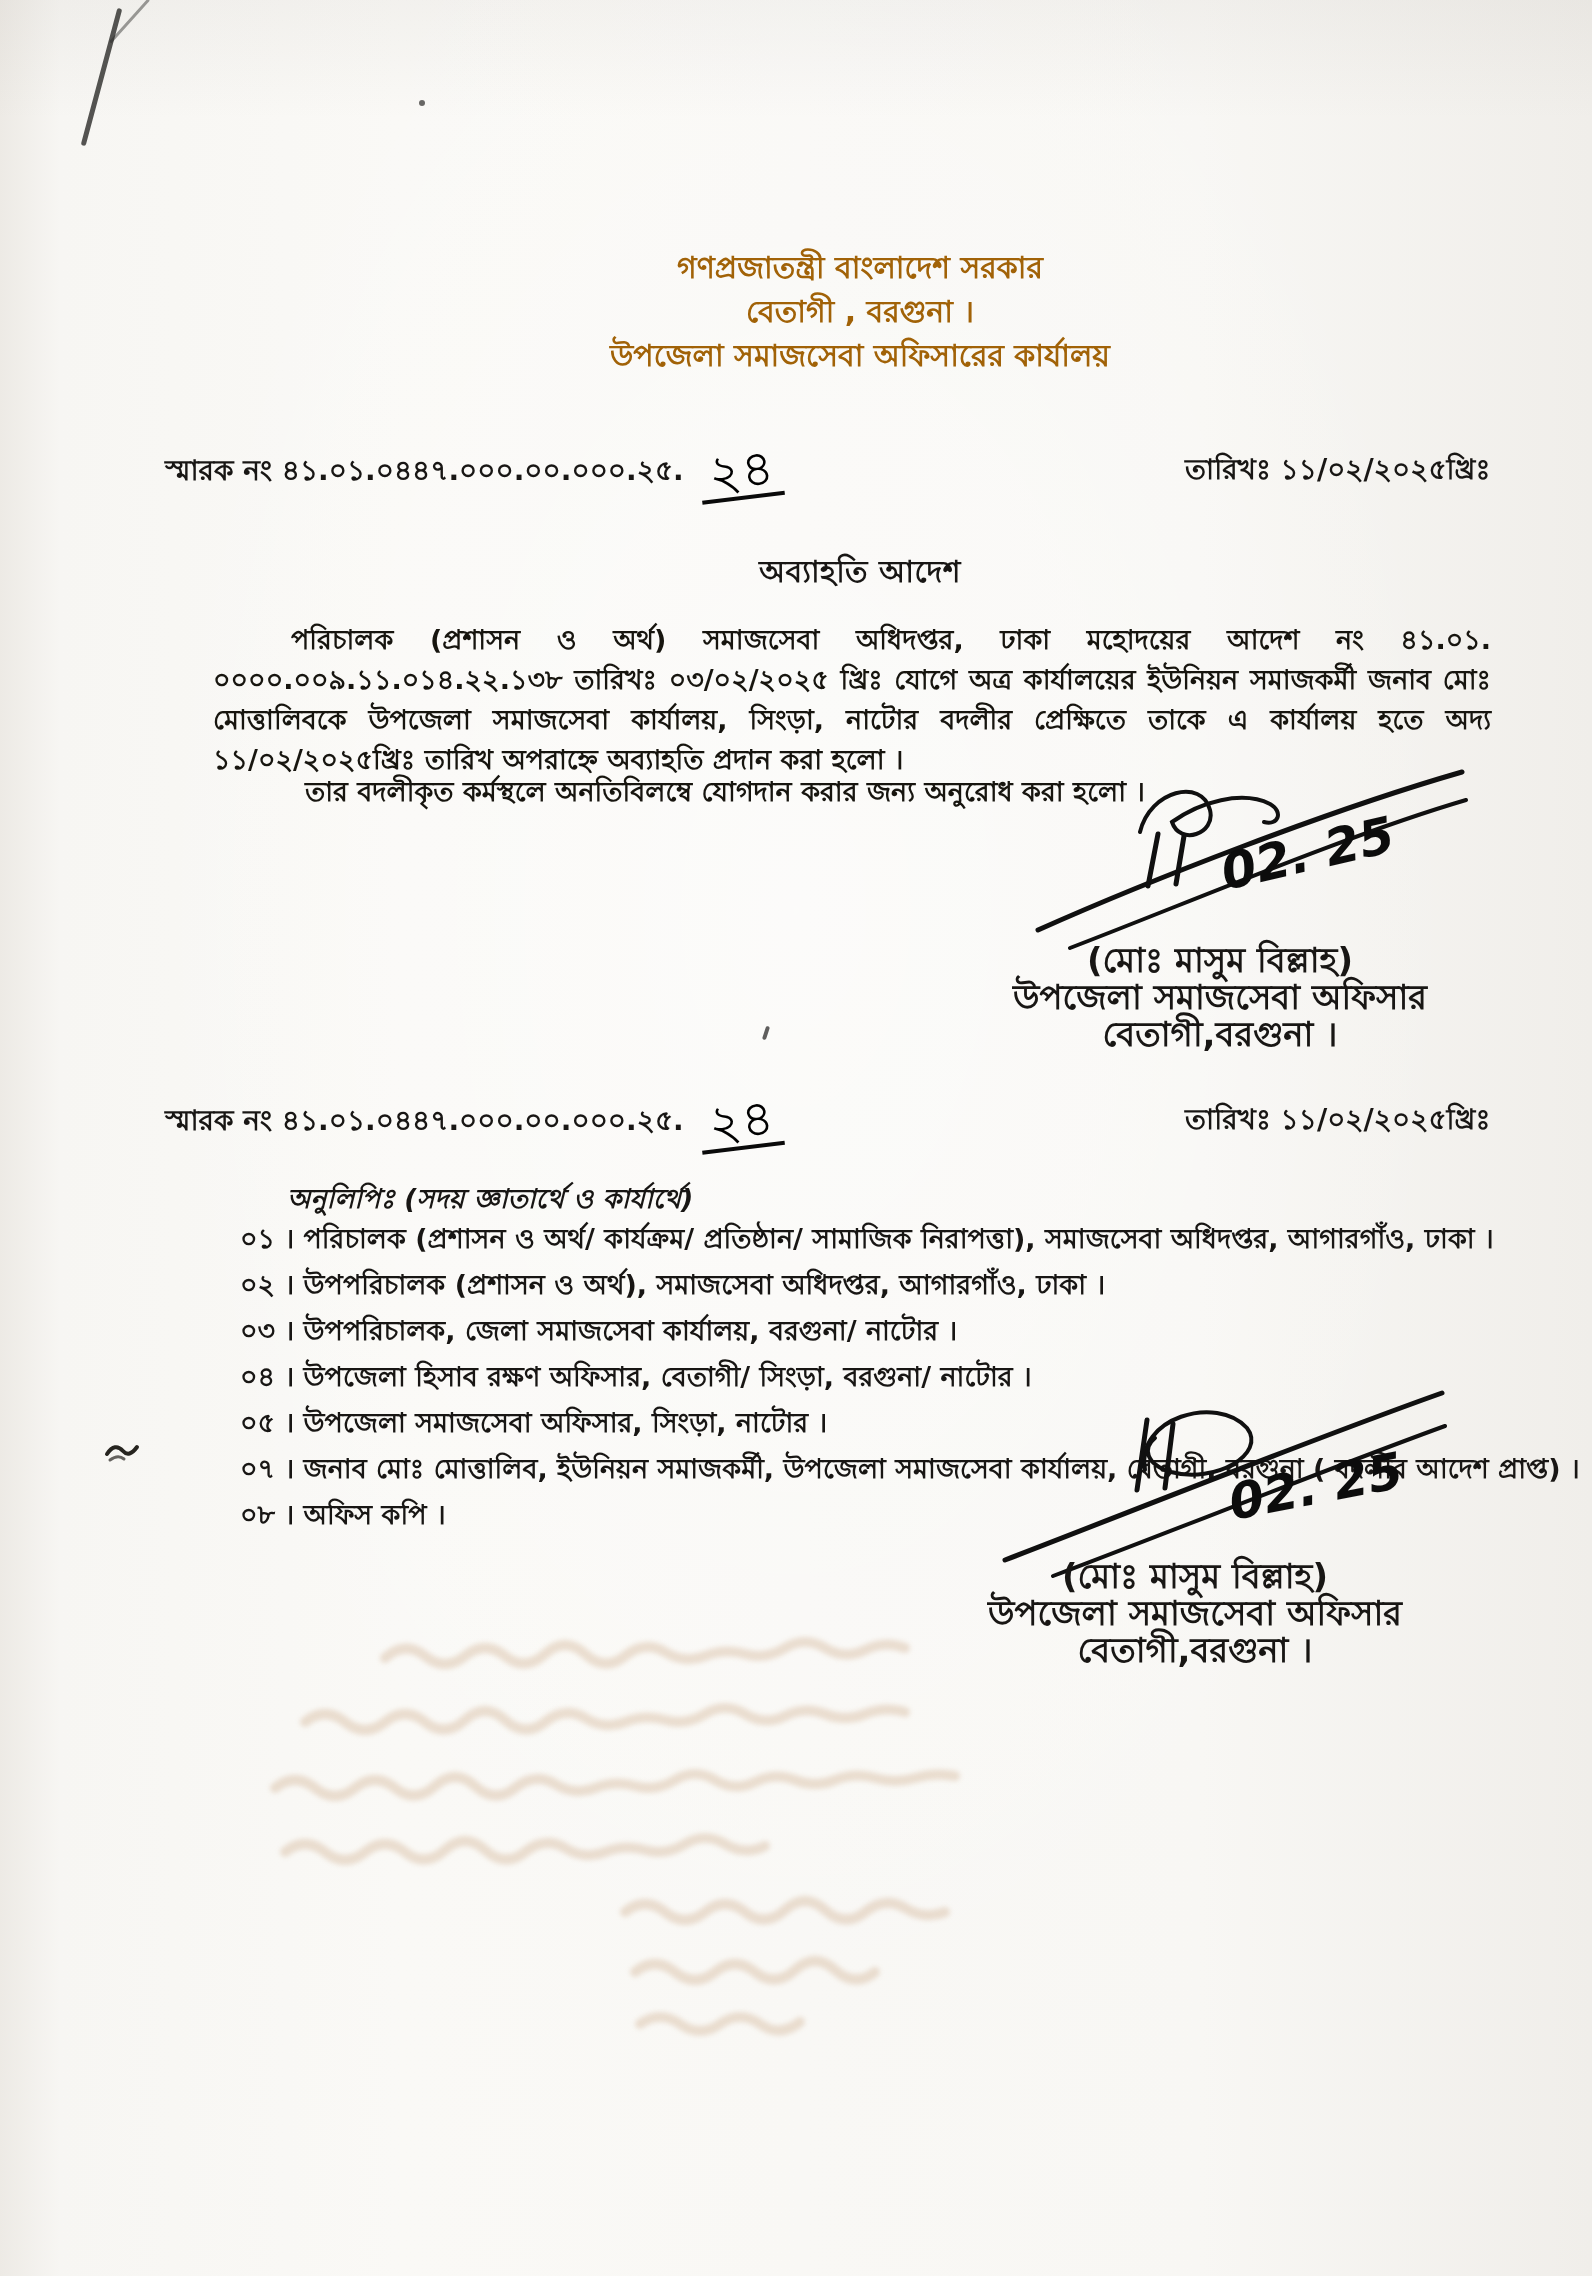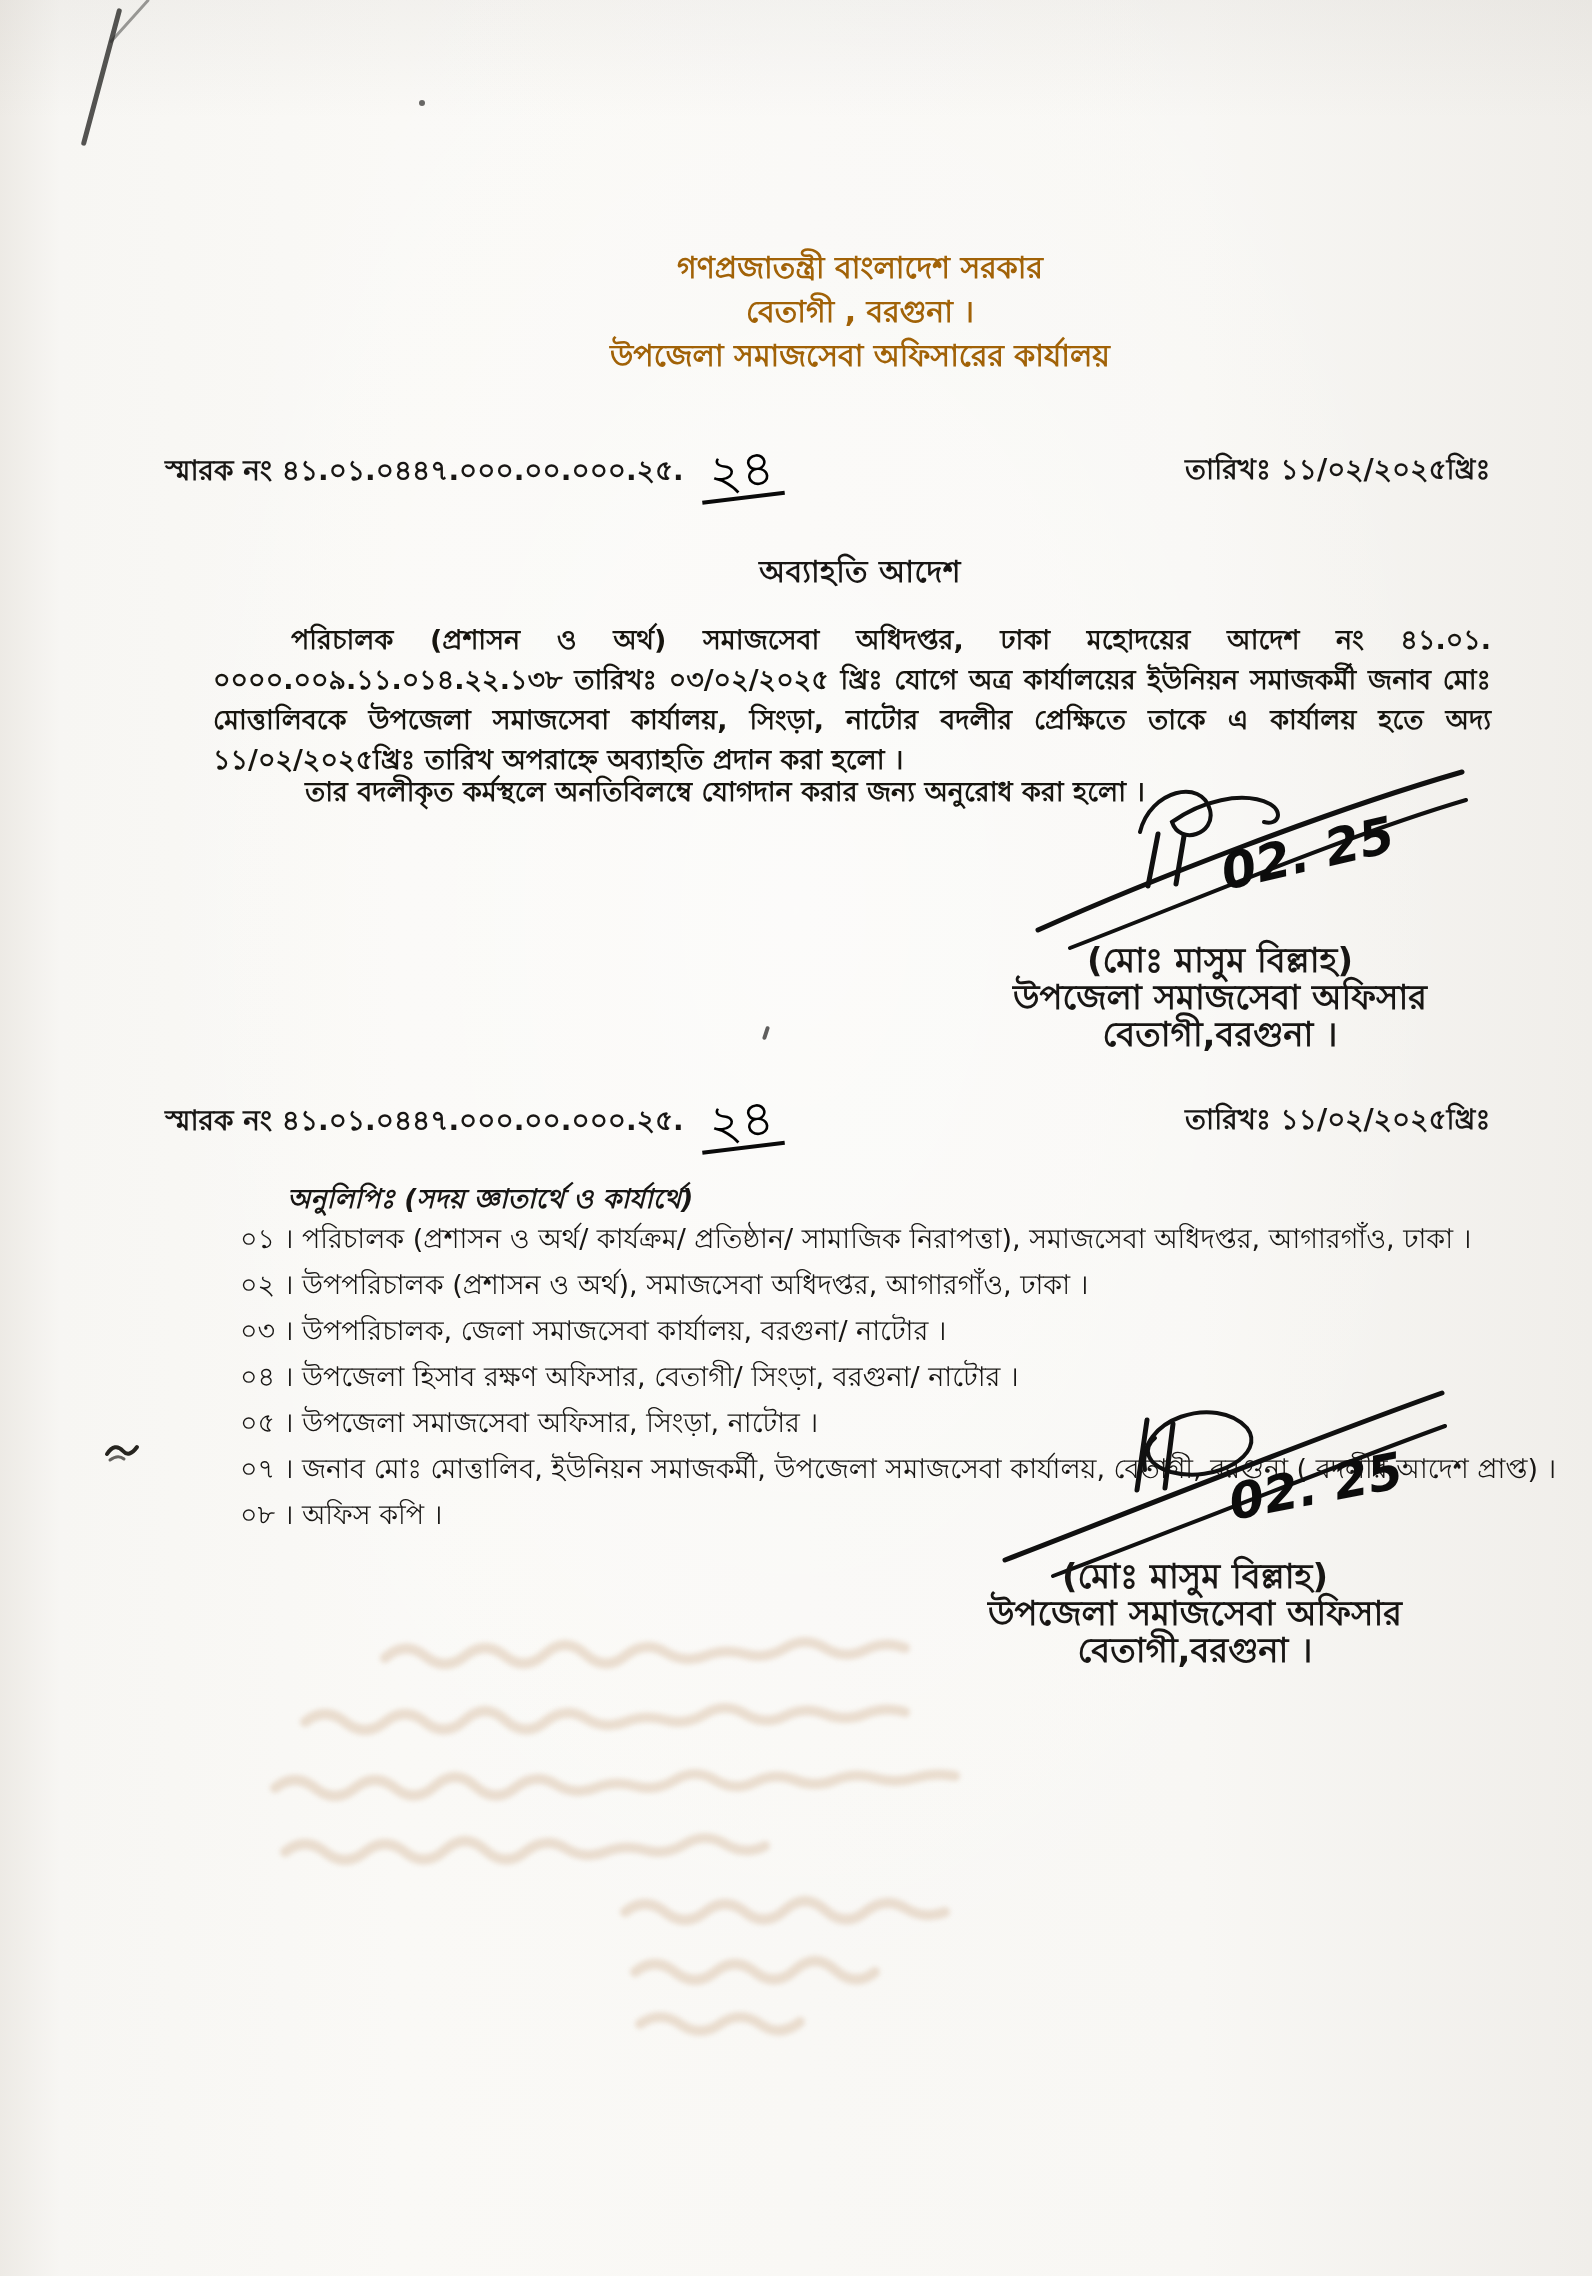--- a/index.html
+++ b/index.html
@@ -19,21 +19,21 @@
   .hand-serial{
     display:inline-block;font-size:50px;font-weight:500;color:#000;
     transform:rotate(-7deg) translateY(8px);border-bottom:4px solid #0a0a0a;
     padding:0 8px 0 10px;margin-left:14px;line-height:1;
   }
   .doc-title{font-weight:800;font-size:30px;letter-spacing:.5px;}
   .para{font-size:27px;line-height:40px;font-weight:600;text-align:justify;color:#17150f;}
   .para1{text-indent:78px;}
   .sig-text{font-size:34px;line-height:37px;font-weight:700;text-align:center;white-space:nowrap;}
   .copies-heading{font-size:27px;font-weight:700;font-style:italic;}
-  .copy-item{font-size:27px;line-height:46px;font-weight:400;white-space:nowrap;}
+  .copy-item{font-size:27px;line-height:46px;font-weight:700;white-space:nowrap;}
   .sig-svg path, .sig-svg line{stroke:#101010;fill:none;stroke-linecap:round;}
   .sig-scrawl-date{font-size:50px;font-weight:700;font-style:italic;fill:#0c0c0c;}
   .artifact{background:#2b2a28;border-radius:3px;}
   .ghost{opacity:.55;}
 </style>
 </head>
 <body>
 
 <div class="sheet-shade"></div>
 

